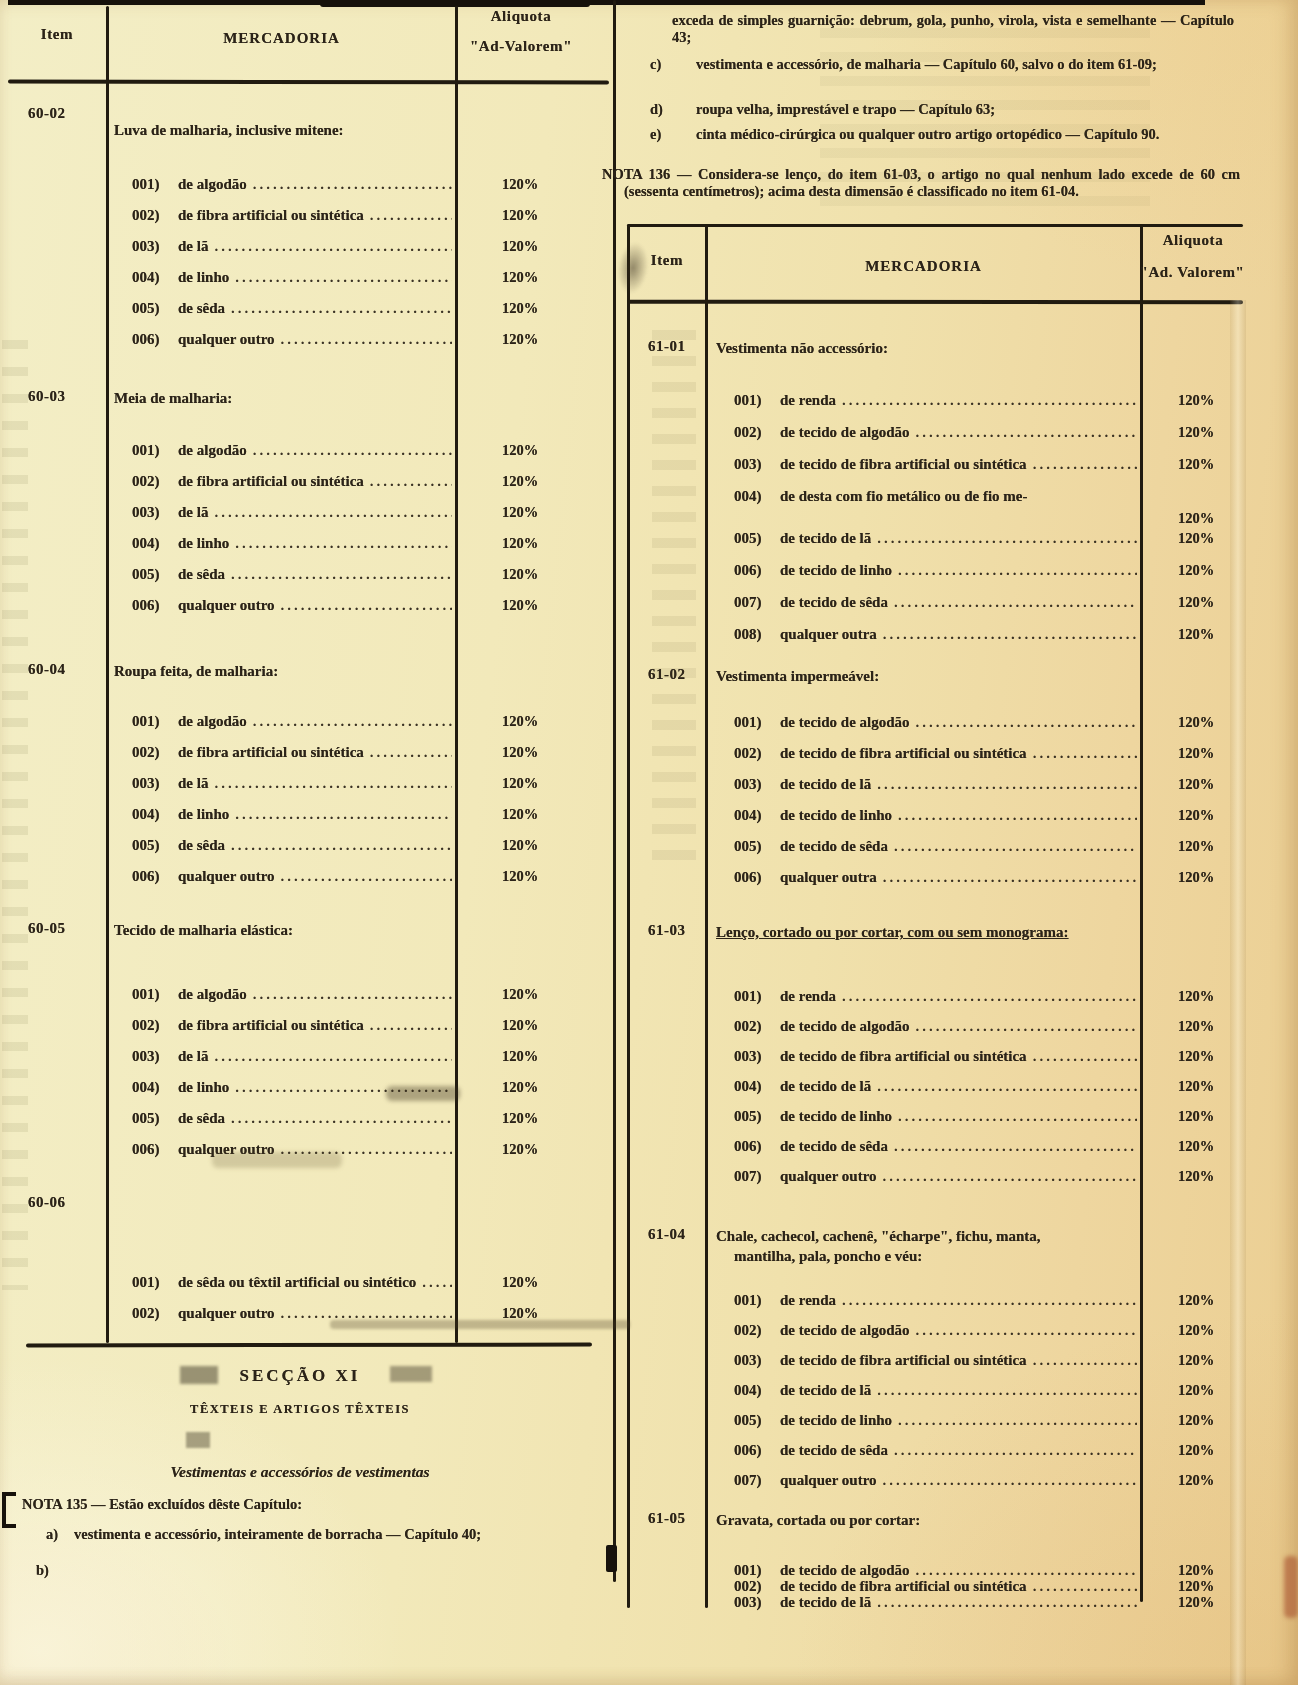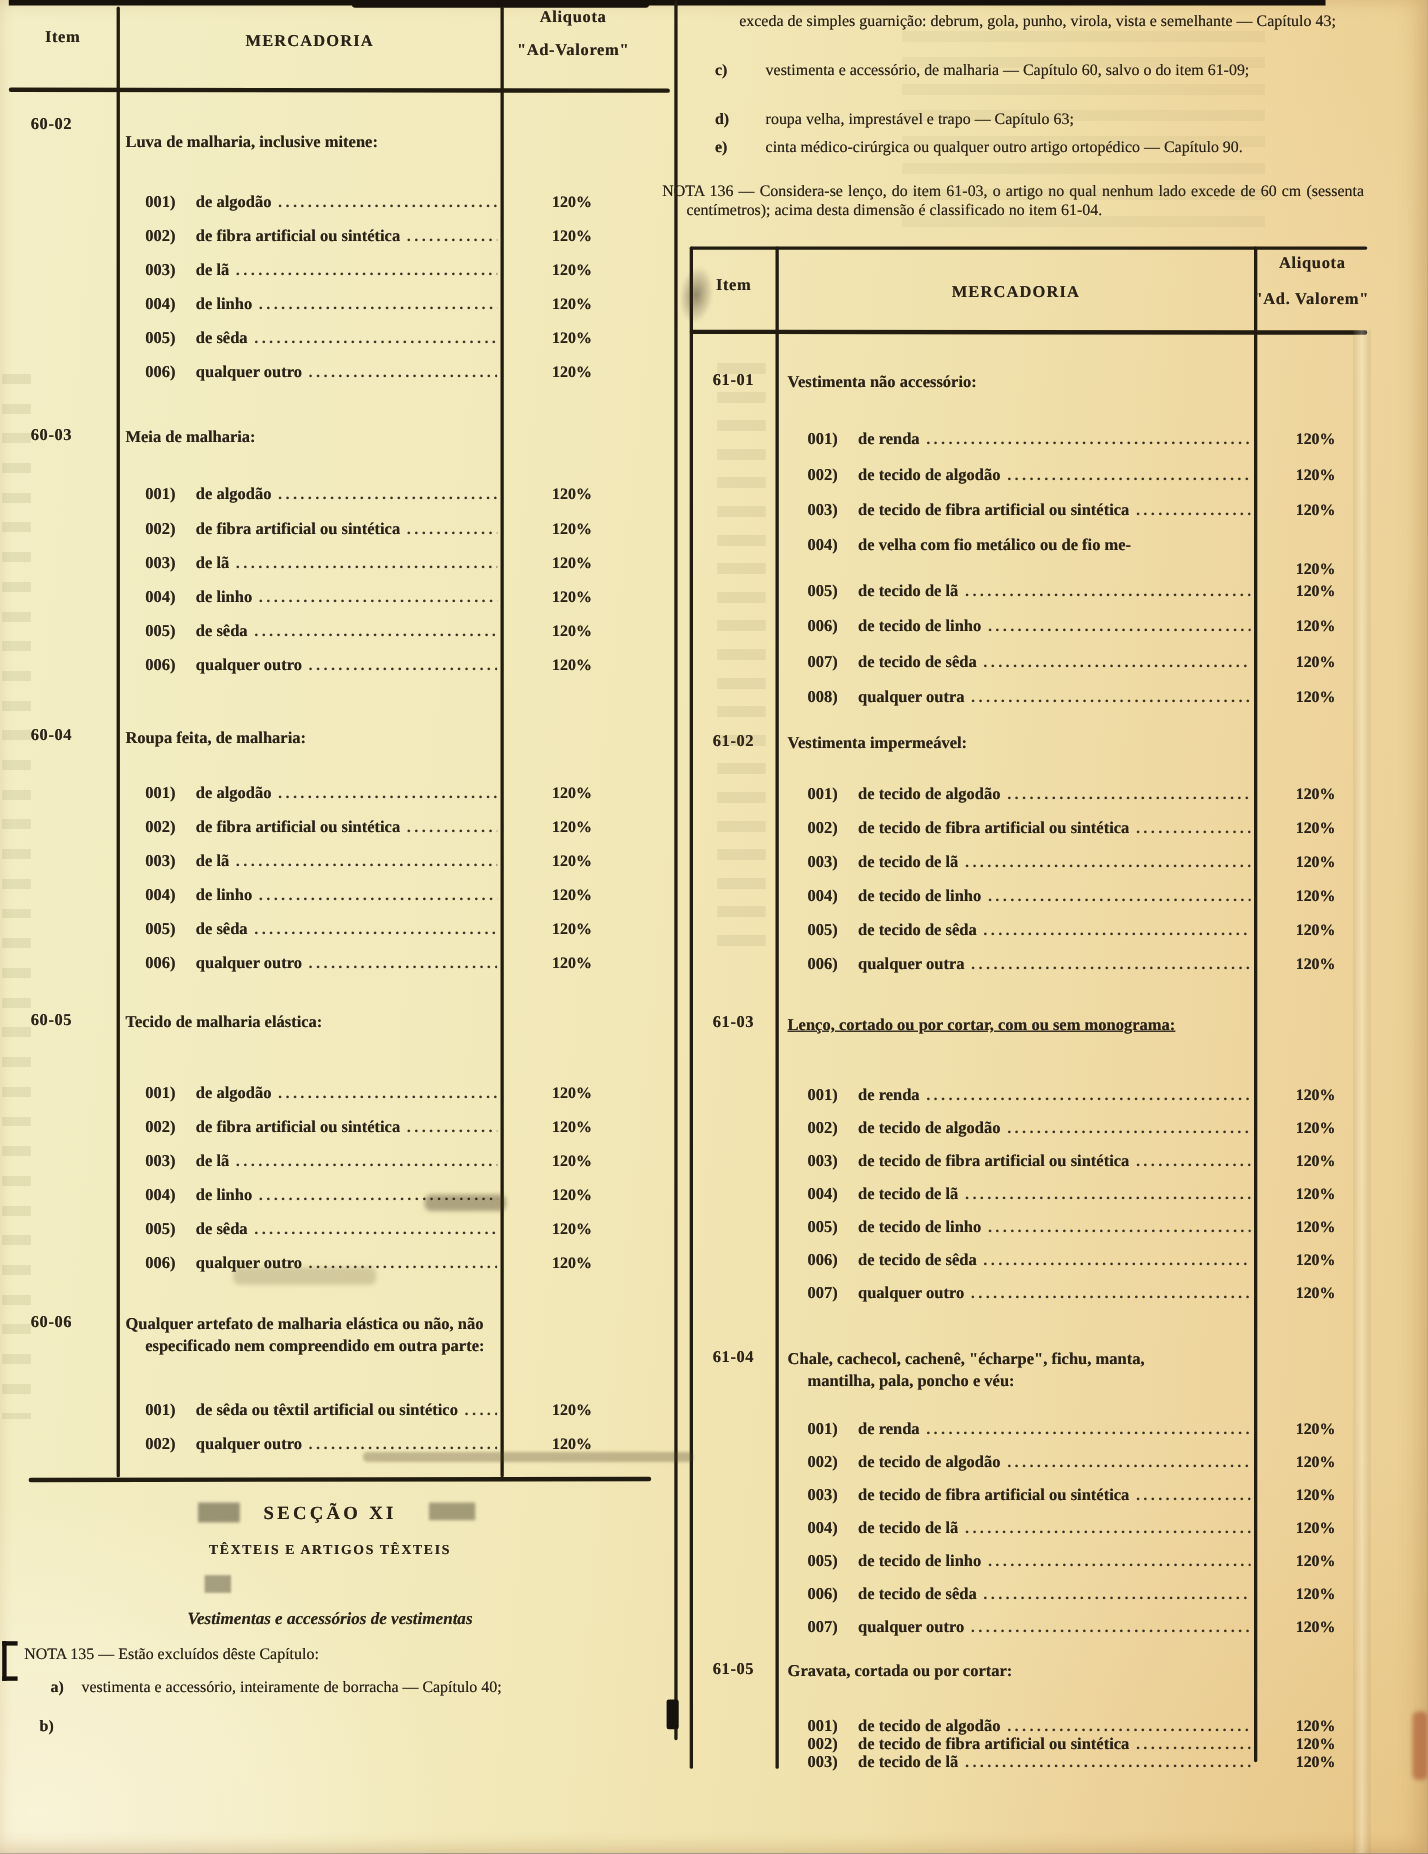--- a/index.html
+++ b/index.html
@@ -28,21 +28,21 @@
   .lbl,.lbl2{font-weight:700;white-space:nowrap;}
   .dots{flex:1 1 0;min-width:0;overflow:hidden;letter-spacing:3px;margin:0 3px 0 6px;font-weight:700;opacity:.92;}
   .val{position:absolute;top:0;font-weight:700;font-size:14.5px;text-align:center;}
   .trow.two{height:42px;}
   .trow.two .l1,.trow.two .l2{display:flex;align-items:baseline;overflow:hidden;white-space:nowrap;}
   .trow.two .l2{padding-left:46px;}
   .trow.two .val{top:22px;}
   
   .thead{position:absolute;font-weight:700;font-size:15px;text-align:center;letter-spacing:.6px;white-space:nowrap;}
   
-  .note{position:absolute;font-size:14.5px;line-height:16.5px;font-weight:400;text-align:justify;}
+  .note{position:absolute;font-size:14.5px;line-height:16.5px;font-weight:700;text-align:justify;}
   .noteletter{position:absolute;font-size:14.5px;font-weight:700;}
   .center-line{position:absolute;left:0;width:600px;text-align:center;font-weight:700;white-space:nowrap;}
   
   .stain{position:absolute;pointer-events:none;}
   .crease{position:absolute;left:1230px;top:300px;width:16px;height:1385px;pointer-events:none;
     background:linear-gradient(90deg, rgba(120,90,40,.10), rgba(255,252,235,.30) 50%, rgba(120,90,40,.12));}
   .bracket{position:absolute;width:10px;height:28px;border-left:4px solid #16110b;border-top:4px solid #16110b;border-bottom:4px solid #16110b;}
 </style>
 </head>
 <body>
@@ -269,21 +269,20 @@
       </div>
       <div class="trow" style="left: 132px; top: 1139px; width: 426px;">
         <div class="rflex" style="width: 323px;">
           <span class="num ink">006)</span>
           <span class="lbl ink">qualquer outro</span>
           <span class="dots">..............................................................................................................</span>
         </div>
         <span class="val ink" style="left: 356px; width: 64px;">120%</span>
       </div>
       <div class="gcode ink" style="left: 28px; top: 1194px;">60-06</div>
-      <div class="gtitle ink" style="left: 114px; top: 1194px; width: 342px;">Qualquer artefato de malharia elástica ou não, não especificado nem compreendido em outra parte:</div>
       <div class="trow" style="left: 132px; top: 1272px; width: 426px;">
         <div class="rflex" style="width: 323px;">
           <span class="num ink">001)</span>
           <span class="lbl ink">de sêda ou têxtil artificial ou sintético</span>
           <span class="dots">..............................................................................................................</span>
         </div>
         <span class="val ink" style="left: 356px; width: 64px;">120%</span>
       </div>
       <div class="trow" style="left: 132px; top: 1303px; width: 426px;">
         <div class="rflex" style="width: 323px;">
@@ -317,21 +316,21 @@
         <div class="rflex" style="width: 406px;">
           <span class="num ink">003)</span>
           <span class="lbl ink">de tecido de fibra artificial ou sintética</span>
           <span class="dots">..............................................................................................................</span>
         </div>
         <span class="val ink" style="left: 430px; width: 64px;">120%</span>
       </div>
       <div class="trow two" style="left: 734px; top: 486px; width: 500px;">
         <div class="l1" style="width: 406px;">
           <span class="num ink">004)</span>
-          <span class="lbl ink">de velha com fio metálico ou de fio me-</span>
+          <span class="lbl ink">de desta com fio metálico ou de fio me-</span>
         </div>
         <span class="val ink" style="left: 430px; width: 64px;">120%</span>
       </div>
       <div class="trow" style="left: 734px; top: 528px; width: 500px;">
         <div class="rflex" style="width: 406px;">
           <span class="num ink">005)</span>
           <span class="lbl ink">de tecido de lã</span>
           <span class="dots">..............................................................................................................</span>
         </div>
         <span class="val ink" style="left: 430px; width: 64px;">120%</span>

